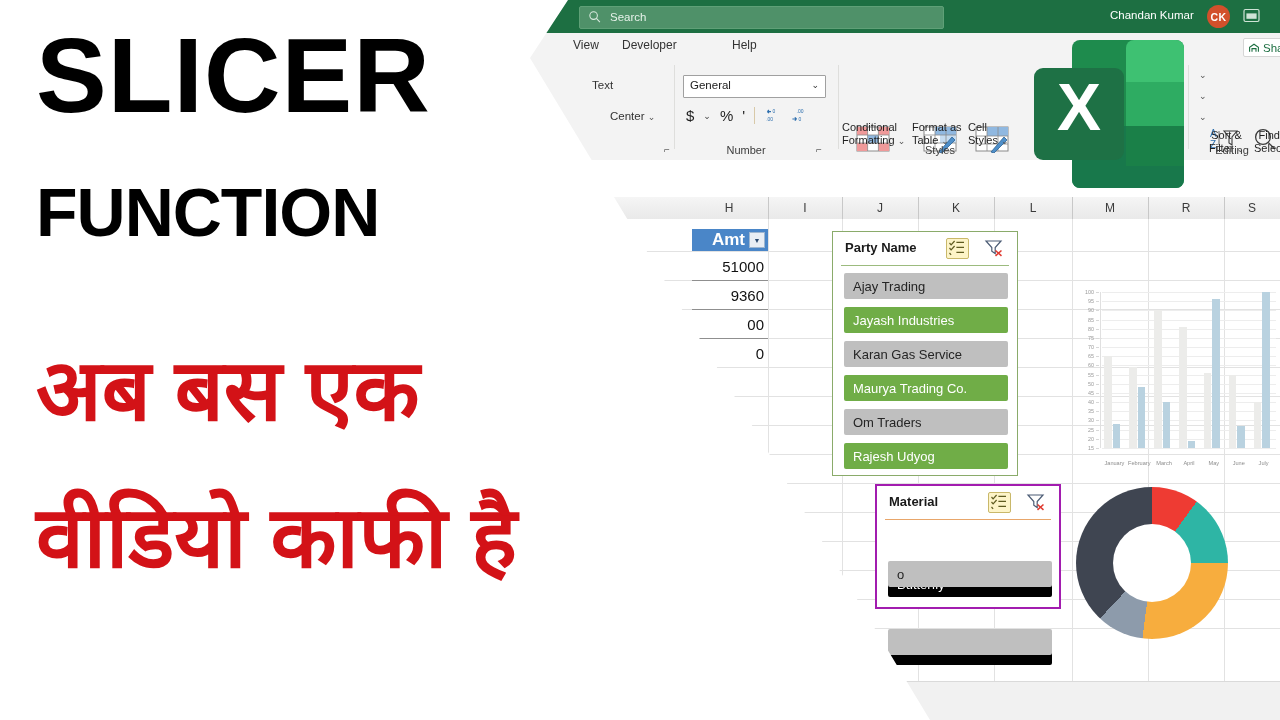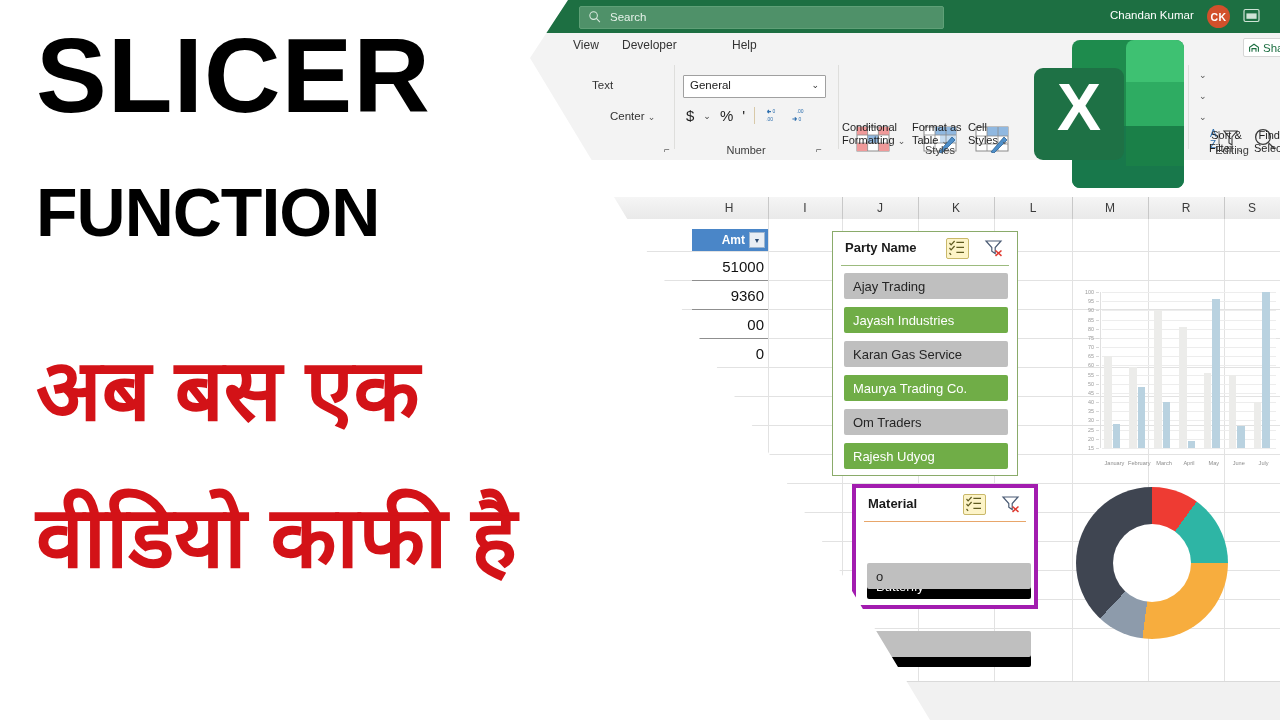--- a/index.html
+++ b/index.html
@@ -76,31 +76,31 @@
     display:flex;align-items:center;justify-content:center;border-right:1px solid #c8c8c8;}
 
   
   .sheet{position:absolute;left:0;top:219px;width:1280px;height:462px;background:#fff;overflow:hidden;}
   .gl-h{position:absolute;height:1px;background:#e2e2e2;left:620px;right:0;}
   .gl-v{position:absolute;width:1px;background:#e2e2e2;top:0;bottom:0;}
 
   
   .amt-hdr{position:absolute;left:692px;top:229px;width:76px;height:22px;background:#4a86c8;
     display:flex;align-items:center;justify-content:flex-end;padding-right:3px;box-sizing:border-box;}
-  .amt-txt{font-size:12px;font-weight:bold;color:#fff;margin-right:4px;}
+  .amt-txt{font-size:17px;font-weight:bold;color:#fff;margin-right:4px;}
   .amt-drop{width:14px;height:14px;background:#e9eef4;border:1px solid #9eb6d0;
     display:flex;align-items:center;justify-content:center;font-size:7px;color:#2b4a6f;}
   .amt-cell{position:absolute;left:692px;width:76px;height:29px;
     font-size:15px;color:#111;display:flex;align-items:center;justify-content:flex-end;
     padding-right:4px;box-sizing:border-box;border-bottom:1px solid #8f8f8f;}
 
   
   .slicer{position:absolute;background:#fff;box-sizing:border-box;}
   .slicer-party{left:832px;top:231px;width:186px;height:245px;border:1px solid #8aab6a;}
-  .slicer-mat{left:852px;top:484px;width:186px;height:125px;border:4px solid #a21caf;}
+  .slicer-mat{left:875px;top:484px;width:186px;height:125px;border:2px solid #a21caf;}
   .sl-head{position:absolute;left:0;top:0;width:100%;height:33px;}
   .sl-title{position:absolute;left:12px;top:8px;font-size:13px;font-weight:bold;color:#1a1a1a;}
   .sl-multi{position:absolute;right:48px;top:6px;width:21px;height:19px;background:#fdf4c8;
     border:1px solid #c9b86a;border-radius:2px;}
   .sl-clear{position:absolute;right:12px;top:6px;width:21px;height:19px;}
   .sl-rule{position:absolute;left:8px;right:8px;top:33px;height:1px;}
   .sl-rule-g{background:#9cbb7e;}
   .sl-rule-o{background:#e8a66a;}
   .sl-item{position:absolute;left:11px;width:164px;height:26px;border-radius:2px;
     font-size:13px;display:flex;align-items:center;padding-left:9px;box-sizing:border-box;}

